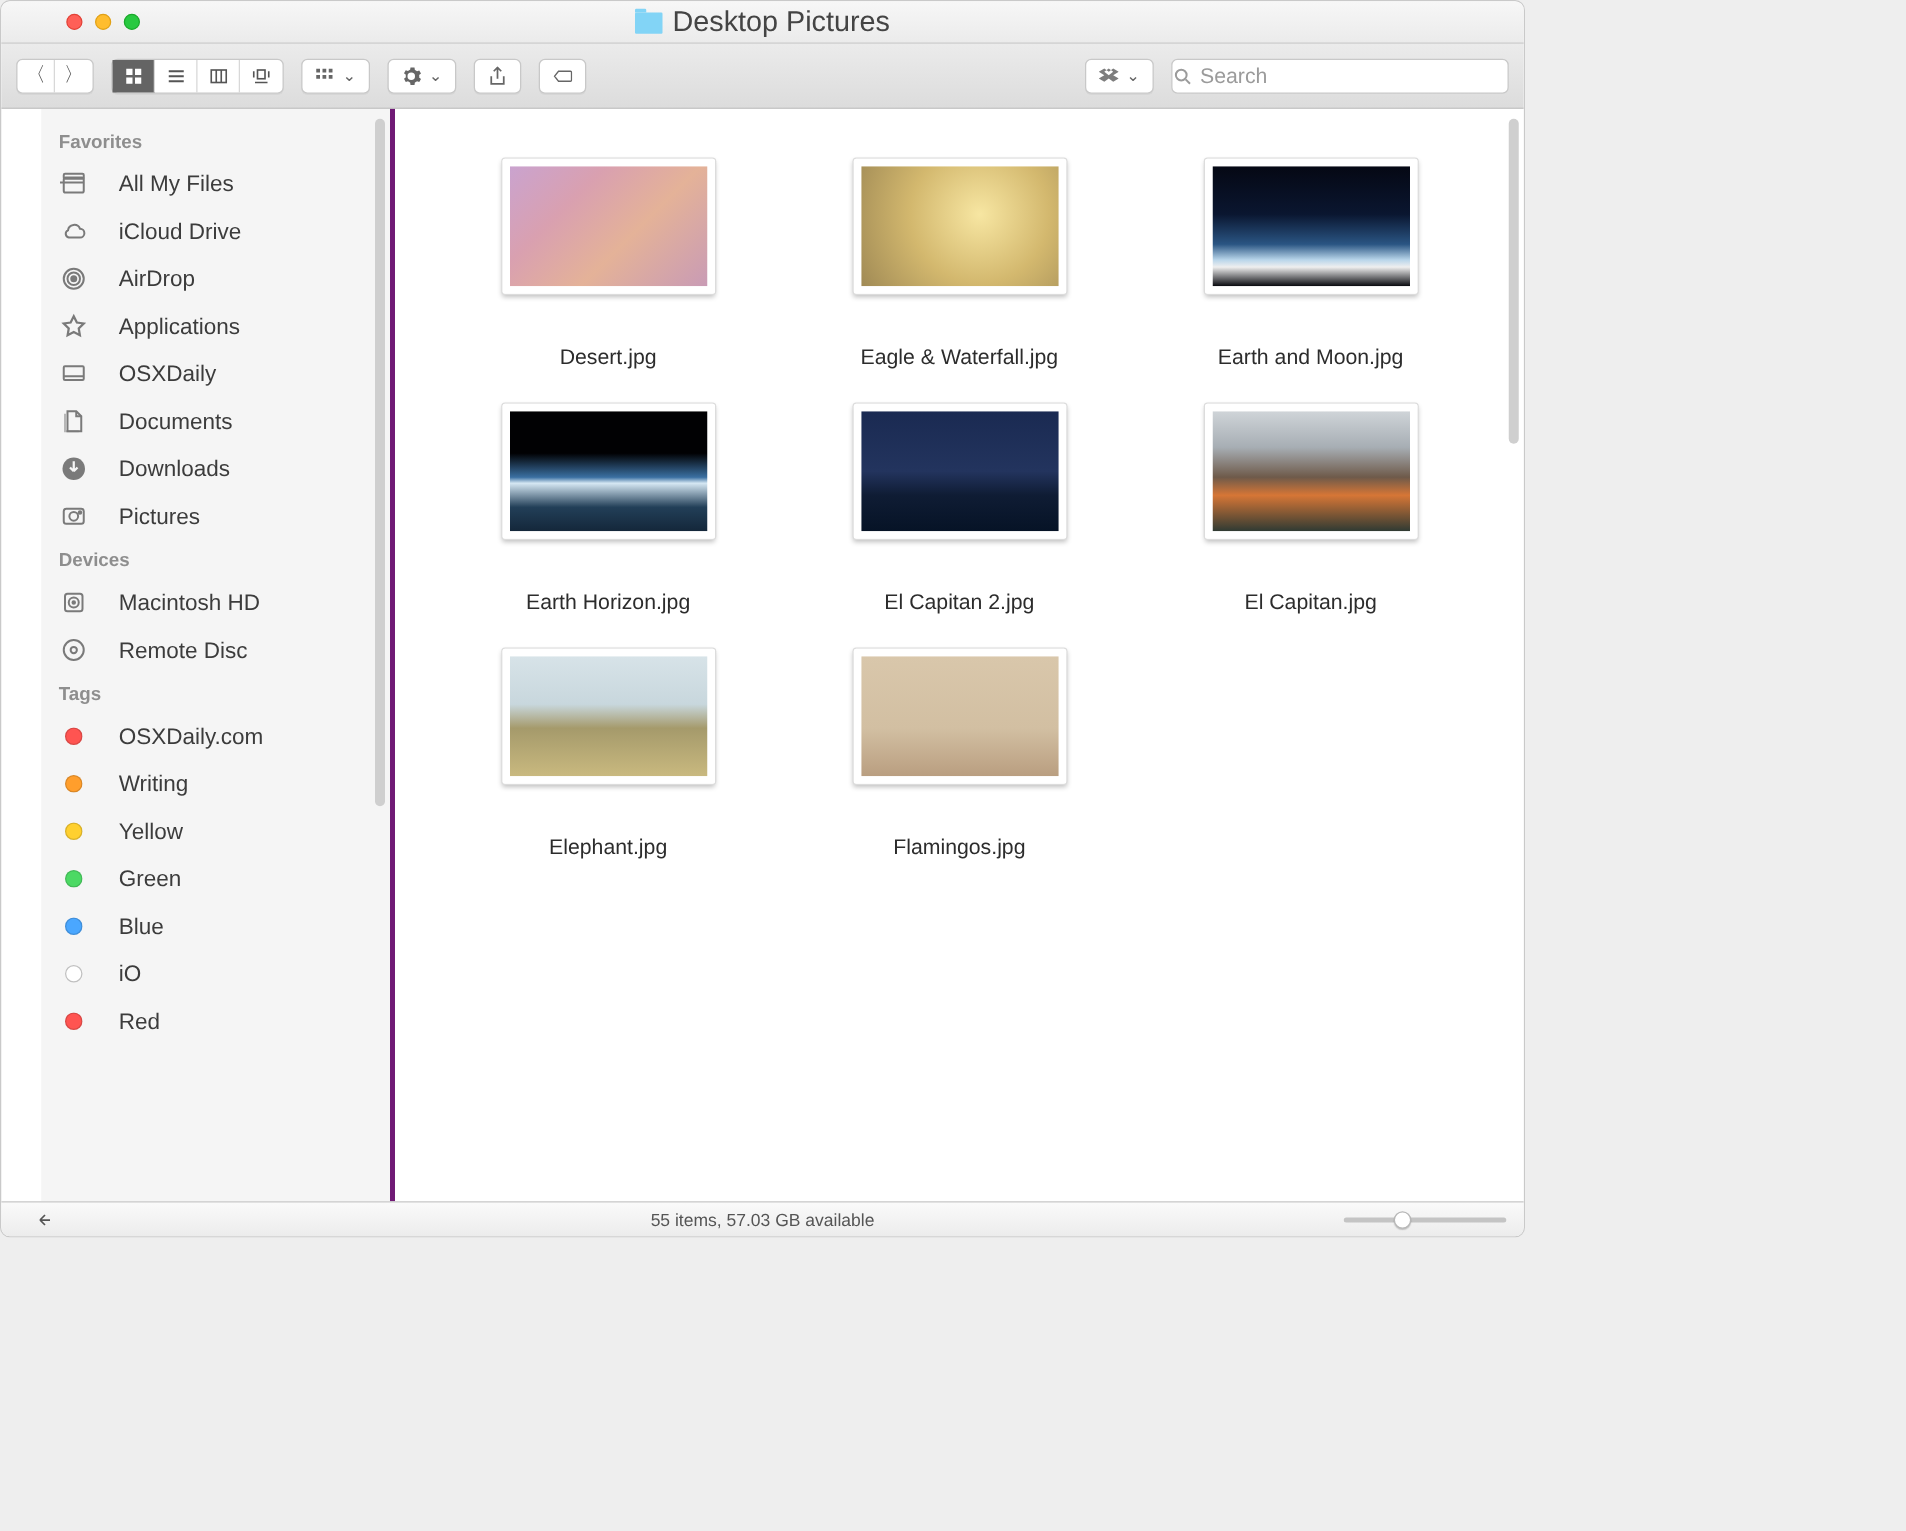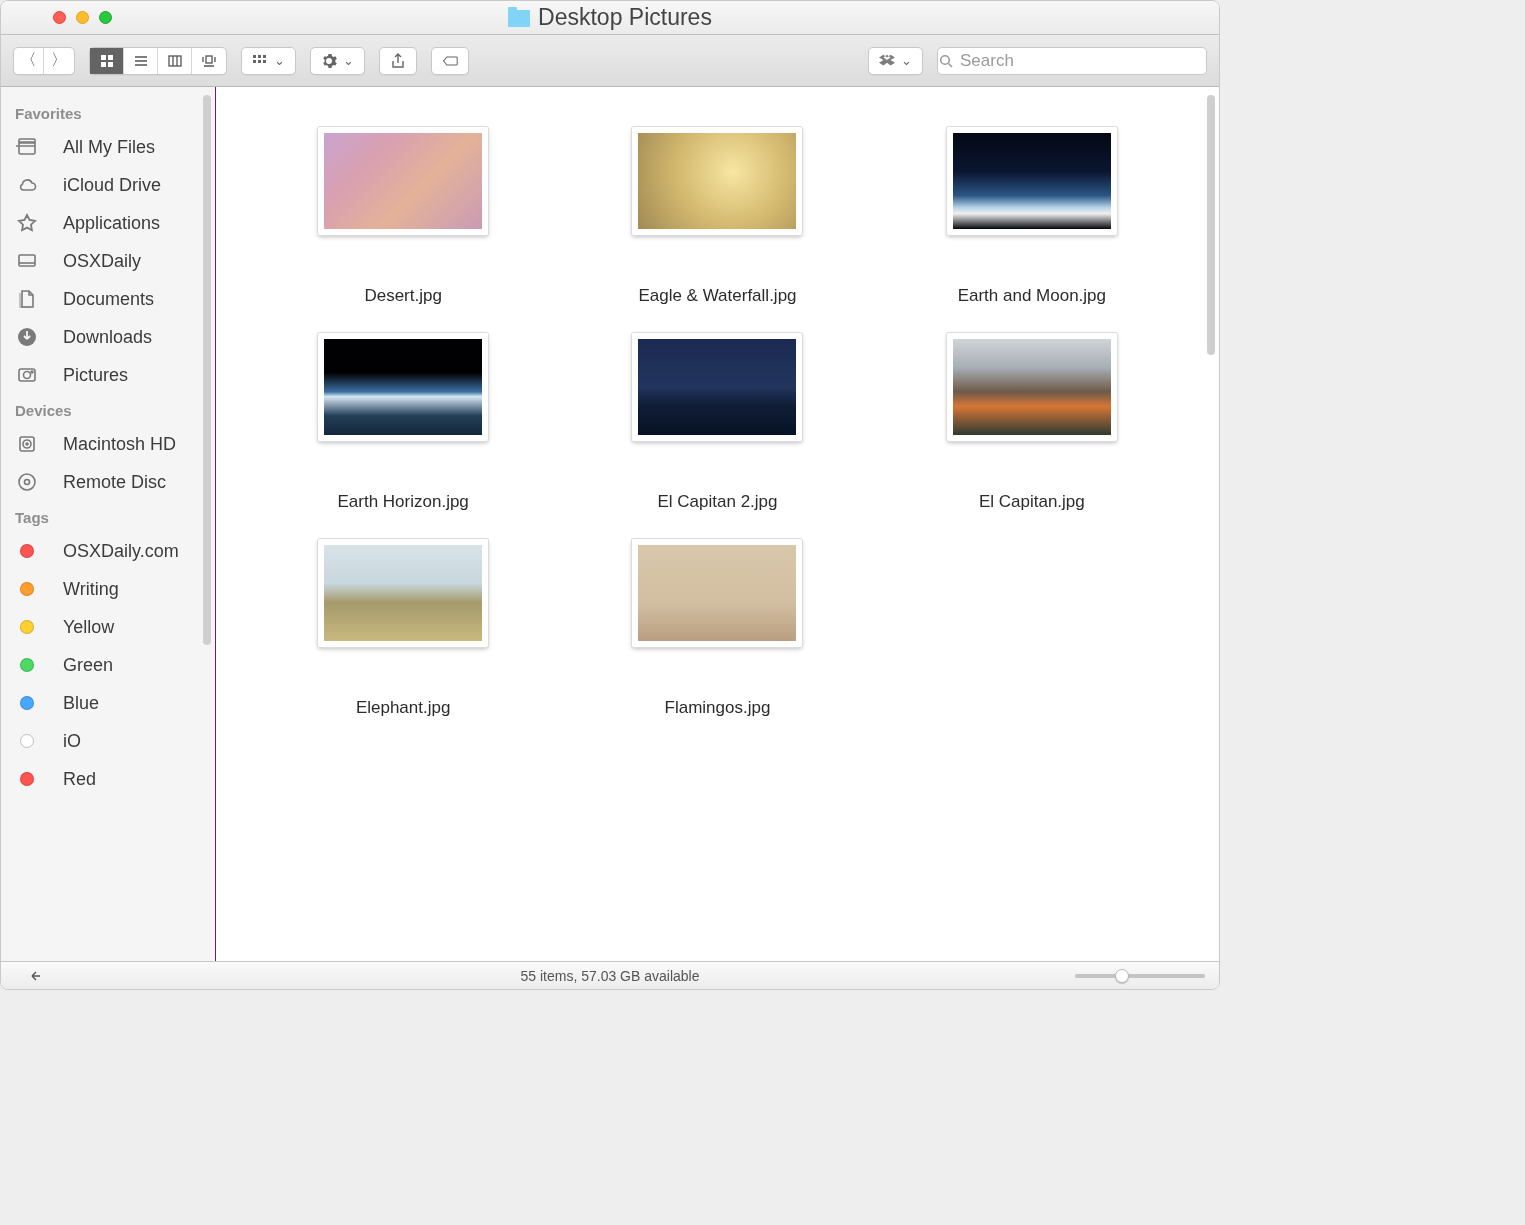--- a/index.html
+++ b/index.html
@@ -73,42 +73,42 @@
   .spacer{flex:1;}
   .search{
     height:28px;width:270px;border:1px solid var(--btn-brd);border-radius:5px;
     background:var(--search-bg);display:flex;align-items:center;justify-content:flex-start;color:#9b9b9b;
     font-size:17px;gap:6px;
   }
   .ic{display:inline-flex;width:16px;height:16px;align-items:center;justify-content:center;}
   
   .body{flex:1;display:flex;min-height:0;}
   .sidebar{
-    width:215px;background:var(--sidebar-bg);
-    border-right:1px solid #701a75;
+    width:283px;background:var(--sidebar-bg);
+    border-right:4px solid #701a75;
     padding:10px 0 10px 10px;
-    overflow:hidden;position:relative;
+    overflow:hidden;position:relative;margin-left:32px;
   }
   .sb-section-h{color:var(--hdr-grey);font-size:15px;font-weight:600;margin:8px 4px 6px;}
   .sb-item{
     display:flex;align-items:center;gap:24px;
     height:38px;padding:0 4px;border-radius:4px;
     color:#3c3c3c;font-size:18px;
   }
   .sb-ic{width:24px;height:24px;display:flex;align-items:center;justify-content:center;color:#777;}
   .tag-dot{width:14px;height:14px;border-radius:50%;border:1px solid rgba(0,0,0,0.15);}
   .sb-scroll{position:absolute;right:4px;top:8px;width:8px;height:550px;background:#cfcfcf;border-radius:4px;}
   .content{flex:1;position:relative;overflow:hidden;background:#fff;}
   .grid{
     padding:40px 40px 10px 40px;
     display:grid;grid-template-columns:repeat(3,1fr);
     column-gap:20px;row-gap:40px;
     justify-items:center;
   }
-  .file{display:flex;flex-direction:column;align-items:center;gap:10px;width:230px;}
+  .file{display:flex;flex-direction:column;align-items:center;width:230px;}
   .thumb{
     width:170px;height:108px;background:#ccc;border:6px solid #fff;
     box-shadow:0 0 0 1px #dcdcdc, 0 2px 4px rgba(0,0,0,0.25);
     border-radius:2px;
   }
   .fname{font-size:17px;color:#2c2c2c;text-align:center;max-width:230px;line-height:1.35;height:48px;padding-top:40px;}
   .content-scroll{position:absolute;right:4px;top:8px;width:8px;height:260px;background:#cfcfcf;border-radius:4px;}
   
   .status{
     height:28px;border-top:1px solid #c6c6c6;background:linear-gradient(#fafafa,#ececec);
@@ -277,20 +277,30 @@
           <div class="sb-item">
             <span class="sb-ic">
               <svg width="22" height="22" viewBox="0 0 22 22" fill="none" stroke="#7a7a7a" stroke-width="1.6">
                 <path d="M7 16h9a3.5 3.5 0 000-7 5 5 0 00-9.6 1.3A3 3 0 007 16z"></path>
               </svg>
             </span>
             <span>iCloud Drive</span>
           </div>
           <div class="sb-item">
             <span class="sb-ic">
+              <svg width="22" height="22" viewBox="0 0 22 22" fill="none" stroke="#7a7a7a" stroke-width="1.6">
+                <circle cx="11" cy="11" r="8"></circle>
+                <circle cx="11" cy="11" r="5"></circle>
+                <circle cx="11" cy="11" r="2" fill="#7a7a7a"></circle>
+              </svg>
+            </span>
+            <span>AirDrop</span>
+          </div>
+          <div class="sb-item">
+            <span class="sb-ic">
               <svg width="22" height="22" viewBox="0 0 22 22" fill="none" stroke="#7a7a7a" stroke-width="1.8">
                 <path d="M11 3l2.5 5 5.5.8-4 3.9.9 5.5L11 15.6l-4.9 2.6.9-5.5-4-3.9 5.5-.8z"></path>
               </svg>
             </span>
             <span>Applications</span>
           </div>
           <div class="sb-item">
             <span class="sb-ic">
               <svg width="22" height="22" viewBox="0 0 22 22" fill="none" stroke="#7a7a7a" stroke-width="1.6">
                 <rect x="3" y="5" width="16" height="11" rx="1"></rect>

